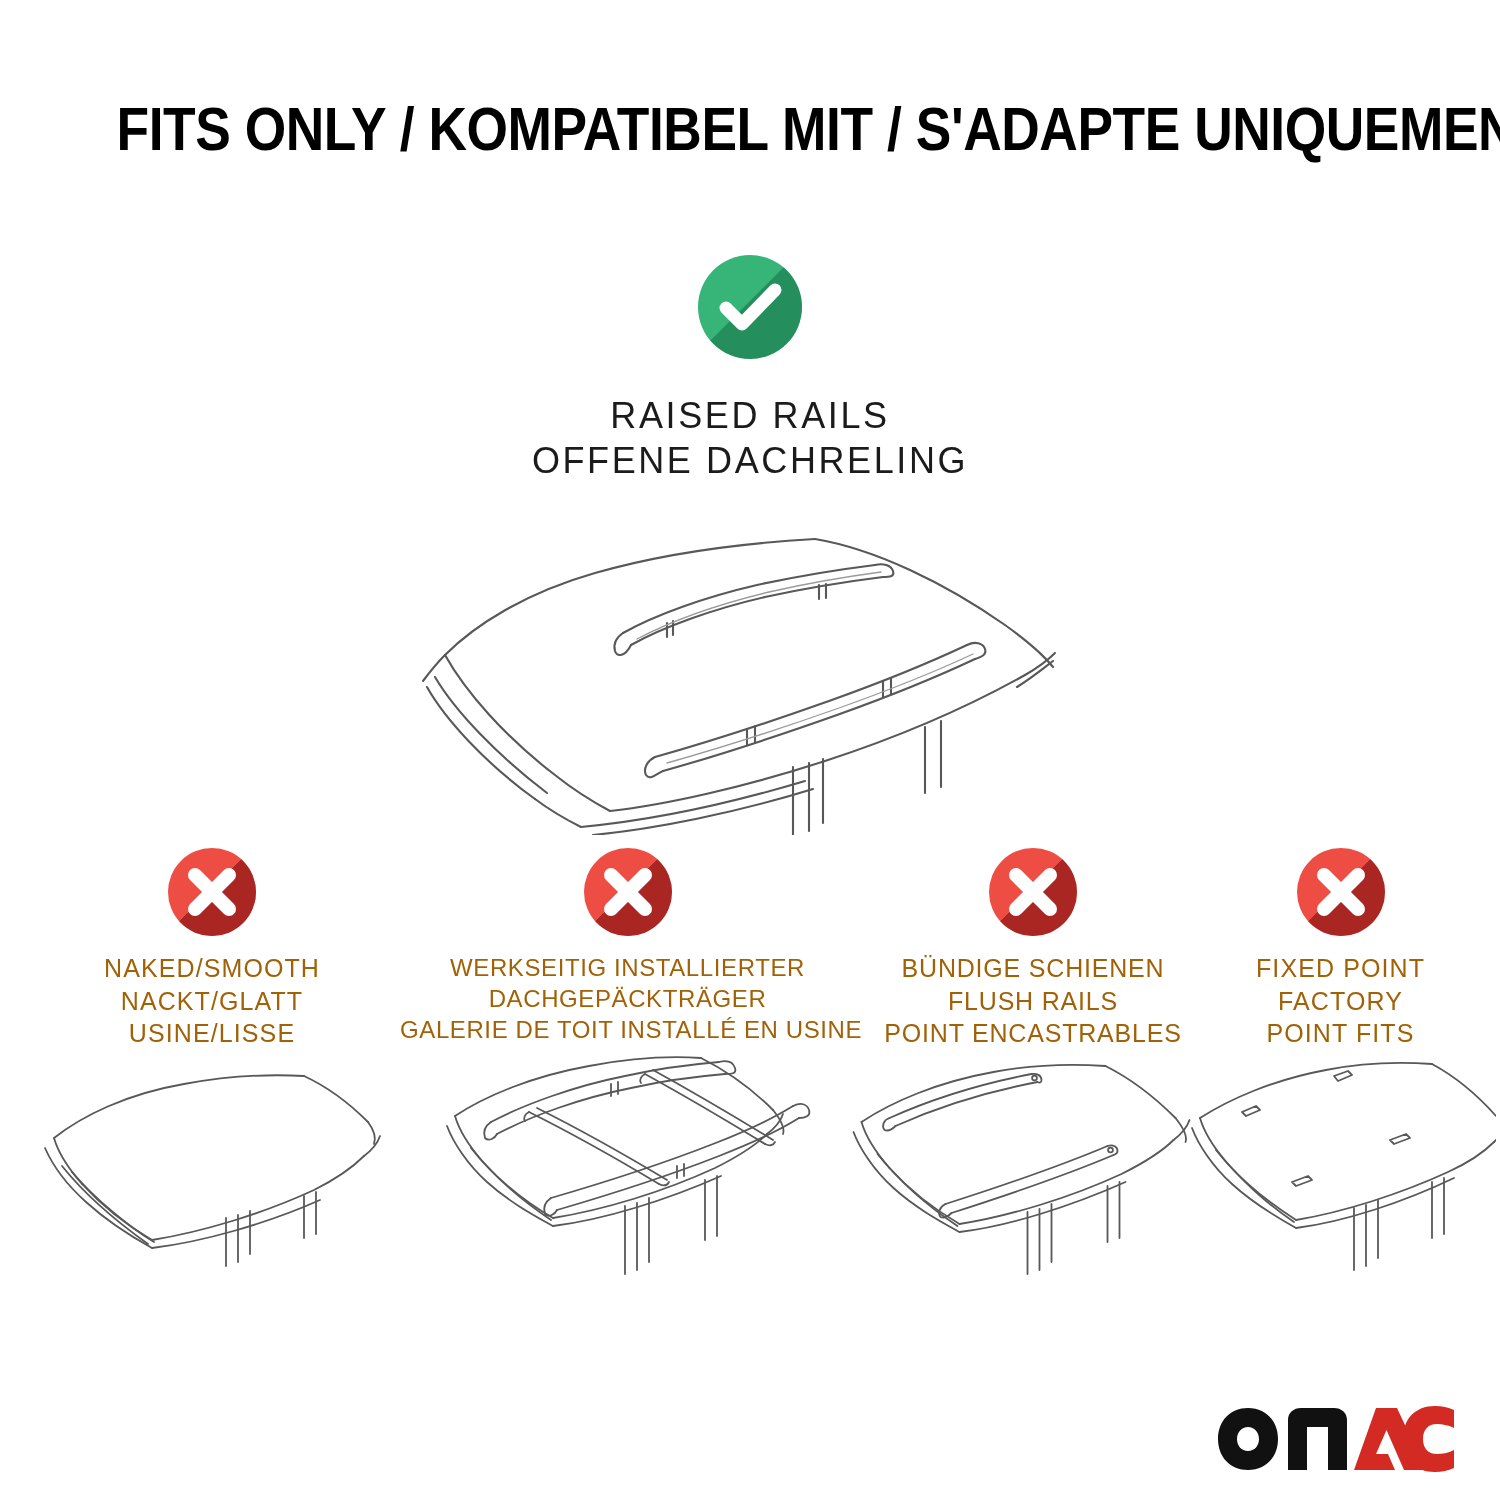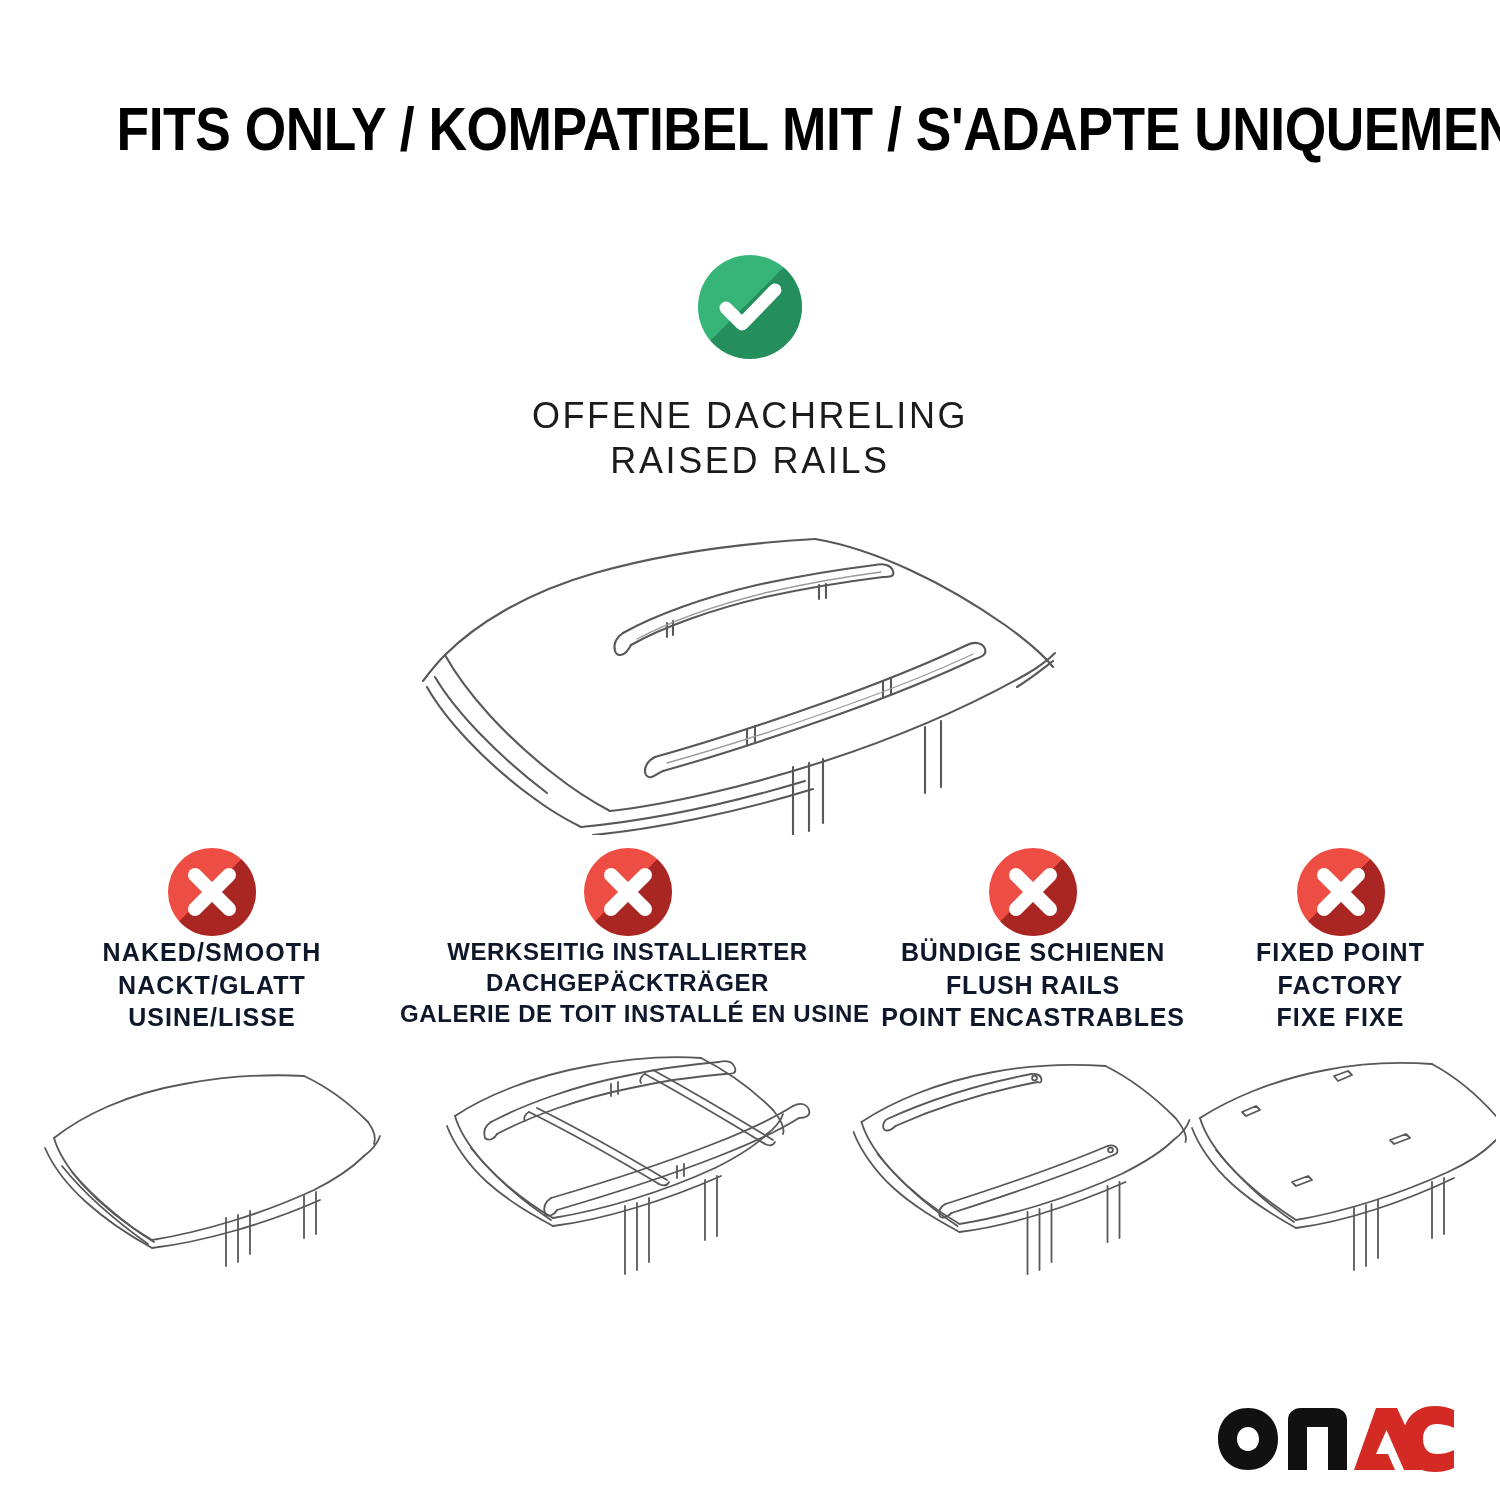--- a/index.html
+++ b/index.html
@@ -101,25 +101,26 @@
     text-align: center;
   }
   .col-0 { left: 42px;   width: 340px; }
   .col-1 { left: 400px;  width: 455px; }
   .col-2 { left: 862px;  width: 342px; }
   .col-3 { left: 1208px; width: 265px; }
 
   .col .badge { width: 88px; height: 88px; }
 
   .col-label {
-    font-weight: 700;
+    margin-top: 16px;
+    font-weight: 400;
     font-size: 25px;
     line-height: 1.30;
     letter-spacing: 1.1px;
-    color: #0f172a;
+    color: #a16207;
     white-space: nowrap;
   }
   .col-1 .col-label { font-size: 24px; letter-spacing: 0.6px; }
   .col-2 .col-label { font-size: 25px; letter-spacing: 0.8px; }
 
   .col-illus {
     position: absolute;
     left: 50%;
     transform: translateX(-50%);
   }
@@ -149,22 +150,22 @@
 <div class="ok-section">
 
   <div class="badge green">
     <div class="shadow"></div>
     <svg viewBox="0 0 104 104" aria-hidden="true">
       <path d="M28 53 L44 69 L77 35" fill="none" stroke="#ffffff" stroke-width="13" stroke-linecap="round" stroke-linejoin="round"></path>
     </svg>
   </div>
 
   <div class="ok-labels">
+    <div>RAISED RAILS</div>
     <div>OFFENE DACHRELING</div>
-    <div>RAISED RAILS</div>
   </div>
 </div>
 
 <div class="hero-roof">
   <svg viewBox="0 0 700 330" width="700" height="330" aria-hidden="true">
     <g fill="none" stroke="#585858" stroke-width="2.1" stroke-linejoin="round" stroke-linecap="round">
 
       <path d="M40 150 C70 120 120 88 190 68 C260 48 340 38 410 34"></path>
       <path d="M410 34 C470 44 540 78 600 120 C625 138 640 152 648 162"></path>
       <path d="M40 150 C60 186 100 232 150 270 C170 286 190 298 205 306"></path>
@@ -372,21 +373,21 @@
       <svg viewBox="0 0 88 88" aria-hidden="true">
         <g stroke="#ffffff" stroke-width="14" stroke-linecap="round">
           <line x1="27" y1="27" x2="61" y2="61"></line>
           <line x1="61" y1="27" x2="27" y2="61"></line>
         </g>
       </svg>
     </div>
     <div class="col-label">
       <div>FIXED POINT</div>
       <div>FACTORY</div>
-      <div>FIXE FIXE</div>
+      <div>POINT FITS</div>
     </div>
     <div class="col-illus">
       <svg viewBox="0 0 310 220" width="310" height="220" aria-hidden="true">
         <g fill="none" stroke="#585858" stroke-width="1.8" stroke-linejoin="round" stroke-linecap="round">
           <path d="M14 62 C42 44 86 24 140 14 C180 6 218 6 246 8"></path>
           <path d="M246 8 C272 22 294 42 310 60"></path>
           <path d="M14 62 C18 76 28 92 42 108"></path>
           <path d="M42 108 C62 130 88 150 110 164"></path>
           <path d="M110 164 C158 156 214 138 262 116 C284 106 300 94 308 86"></path>
           <path d="M6 72 C12 88 26 110 46 128 C68 148 92 162 110 172"></path>

